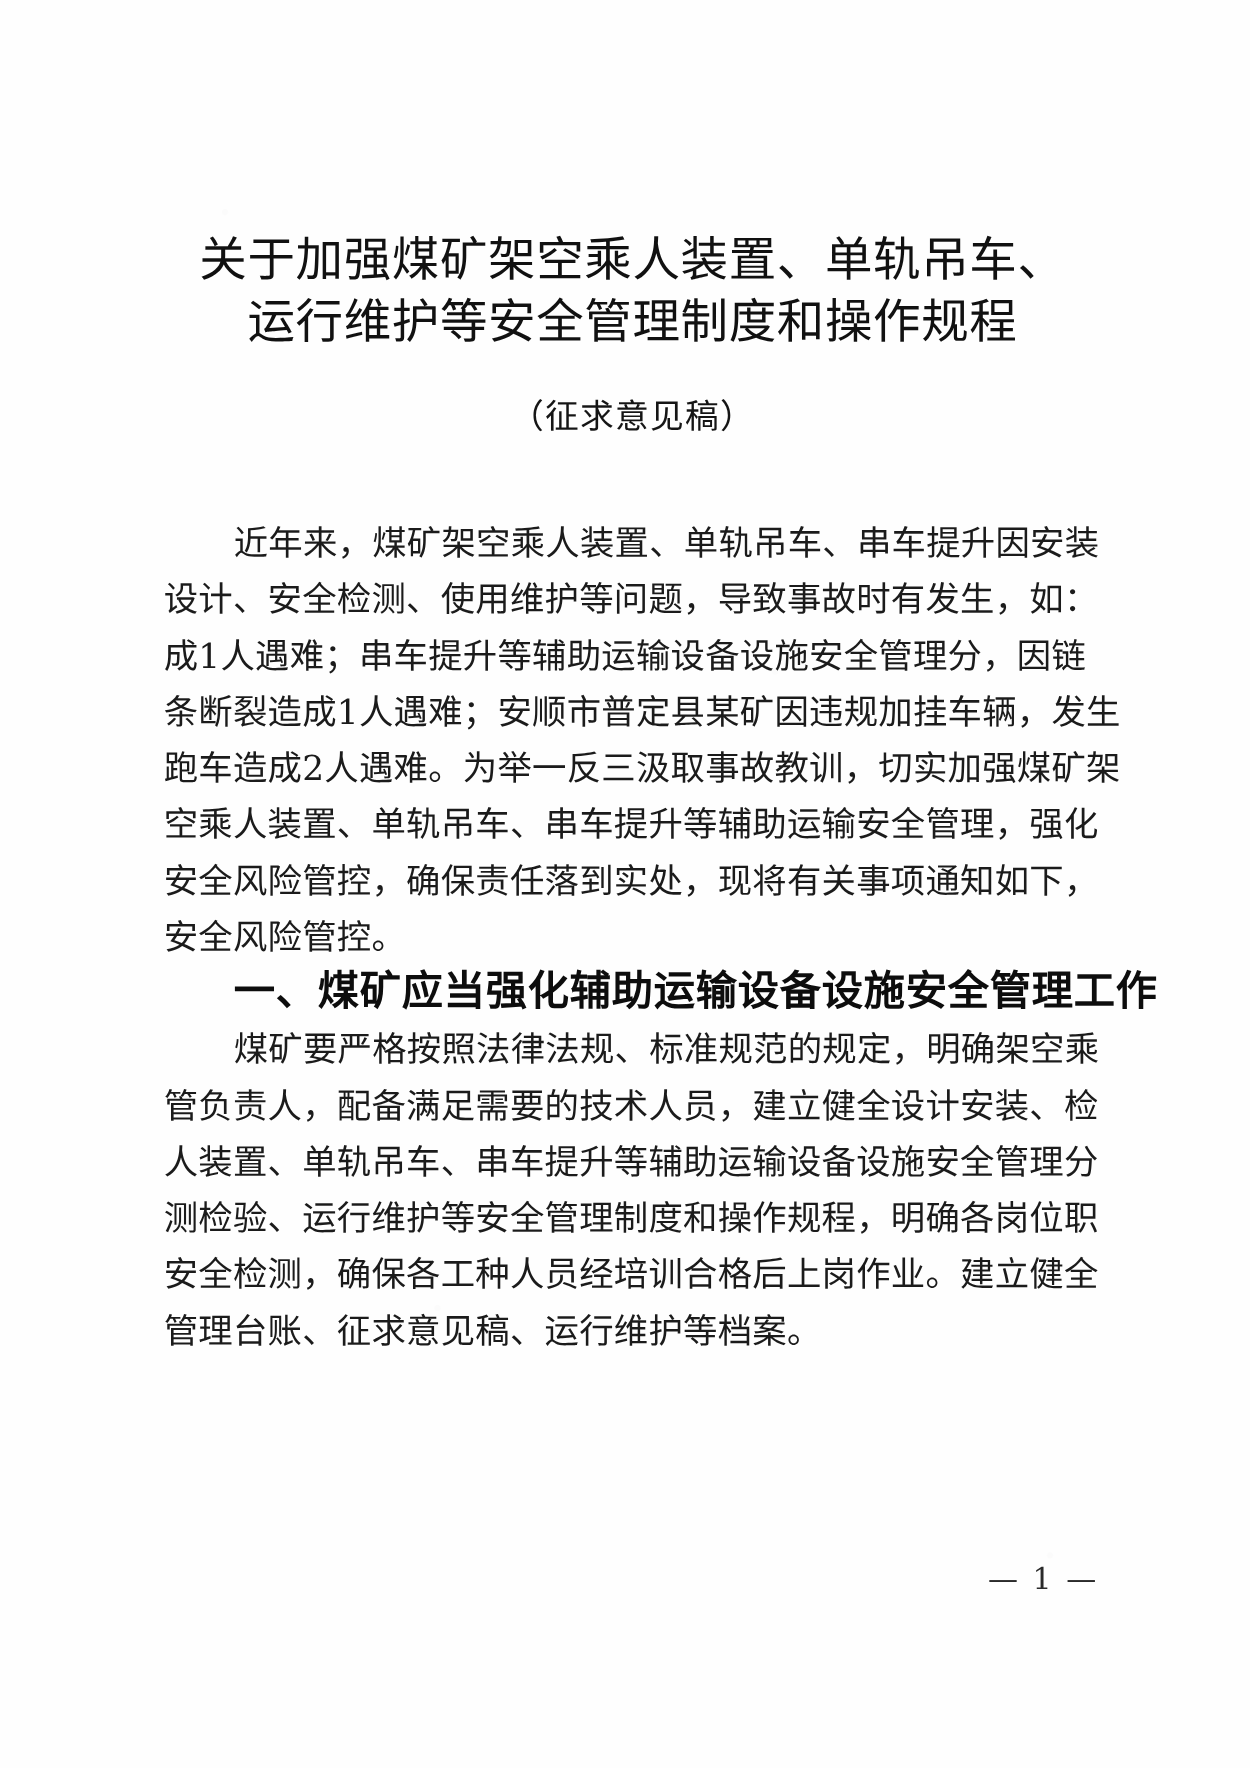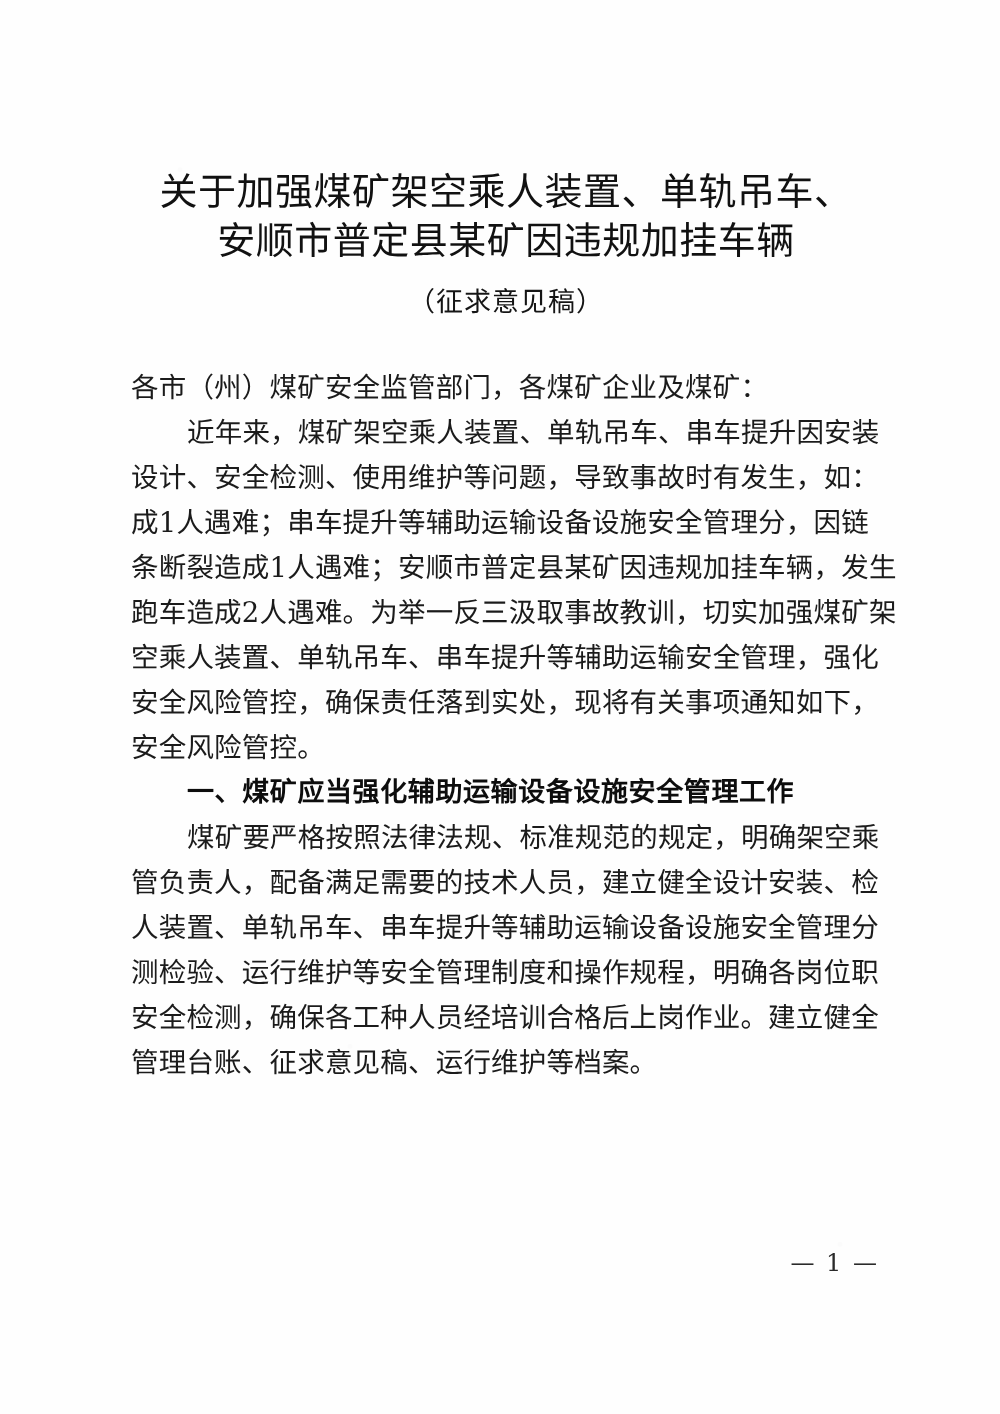--- a/index.html
+++ b/index.html
@@ -26,40 +26,40 @@
     background-image:
       radial-gradient(circle at 18% 12%, rgba(0,0,0,0.012) 0 2px, transparent 3px),
       radial-gradient(circle at 62% 38%, rgba(0,0,0,0.010) 0 2px, transparent 3px),
       radial-gradient(circle at 35% 74%, rgba(0,0,0,0.010) 0 2px, transparent 3px),
       radial-gradient(circle at 84% 88%, rgba(0,0,0,0.012) 0 2px, transparent 3px);
   }
 
   .content {
     position: absolute;
     left: 131px;
-    top: 0;
+    top: 16px;
     width: 750px;
   }
 
   
   .doc-title {
     margin: 0;
     padding-top: 168px;
     font-family: "DejaVu Serif", "Liberation Serif", serif;
     font-size: 38px;
     line-height: 49px;
     font-weight: 400;
     text-align: center;
     letter-spacing: 0.5px;
     color: #111;
   }
   .doc-title .tline { display: block; white-space: nowrap; }
 
   .doc-subtitle {
-    margin: 0;
+    margin: 16px;
     padding-top: 19px;
     font-family: "DejaVu Serif", "Liberation Serif", serif;
     font-size: 27px;
     line-height: 34px;
     font-weight: 400;
     text-align: center;
     letter-spacing: 1px;
     color: #151515;
   }
 
@@ -80,22 +80,22 @@
     letter-spacing: 0.2px;
   }
 
   .para-line.indent::before {
     content: "";
     display: inline-block;
     width: 56px;
   }
 
   .section-heading {
-    font-family: Liberation Sans, sans-serif;
-    font-size: 27px;
+    font-family: Liberation Mono, monospace;
+    font-size: 33px;
     line-height: 45px;
     height: 45px;
     font-weight: 700;
     color: #0d0d0d;
     letter-spacing: 0.6px;
     padding-left: 56px;
     white-space: nowrap;
   }
 
   
@@ -114,28 +114,27 @@
 </style>
 </head>
 <body>
 
 <div class="page">
 
   <div class="content">
 
     <h1 class="doc-title">
       <span class="tline">关于加强煤矿架空乘人装置、单轨吊车、</span>
-      <span class="tline">安顺市普定县某矿因违规加挂车辆</span>
+      <span class="tline">运行维护等安全管理制度和操作规程</span>
     </h1>
 
     <div class="doc-subtitle">（征求意见稿）</div>
 
     <div class="body-block">
 
-      <div class="salutation-line">各市（州）煤矿安全监管部门，各煤矿企业及煤矿：</div>
 
       <div>
         <div class="para-line indent">近年来，煤矿架空乘人装置、单轨吊车、串车提升因安装</div>
         <div class="para-line">设计、安全检测、使用维护等问题，导致事故时有发生，如：</div>
         <div class="para-line">成1人遇难；串车提升等辅助运输设备设施安全管理分，因链</div>
         <div class="para-line">条断裂造成1人遇难；安顺市普定县某矿因违规加挂车辆，发生</div>
         <div class="para-line">跑车造成2人遇难。为举一反三汲取事故教训，切实加强煤矿架</div>
         <div class="para-line">空乘人装置、单轨吊车、串车提升等辅助运输安全管理，强化</div>
         <div class="para-line">安全风险管控，确保责任落到实处，现将有关事项通知如下，</div>
         <div class="para-line">安全风险管控。</div>

